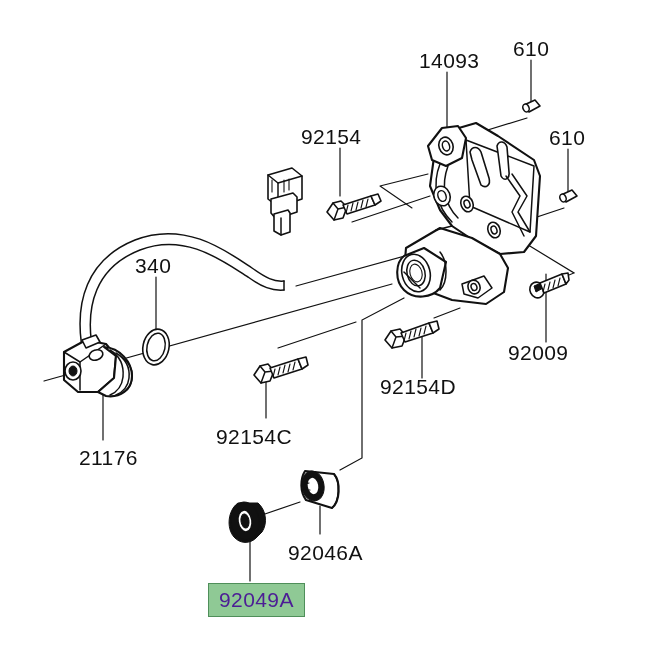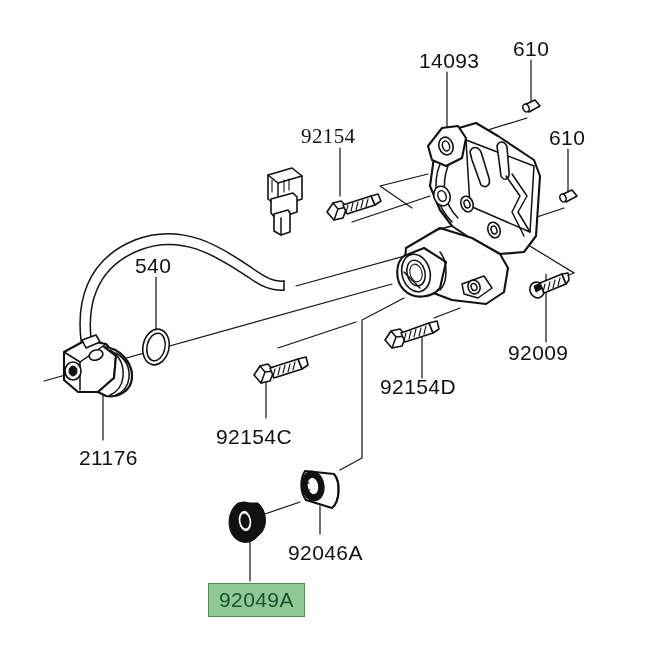--- a/index.html
+++ b/index.html
@@ -31,21 +31,21 @@
     font-size: 21px;
     letter-spacing: 0.4px;
     color: #111111;
     white-space: nowrap;
     line-height: 1;
   }
   .callout-label.highlighted {
     background: #8fc995;
     border: 1px solid #4f8f5a;
     padding: 5px 10px 6px 10px;
-    color: #14532d;
+    color: #4c1d95;
   }
 </style>
 </head>
 <body>
 
 <div id="diagram-root">
 
   <svg id="parts-svg" viewBox="0 0 660 660">
     <defs>
       <style>
@@ -229,22 +229,22 @@
       <path class="blk" d="M238,503 C228,510 226,528 234,537 C240,544 250,544 256,538 L262,532 C268,523 266,510 258,503 Z"></path>
       <ellipse class="blk" cx="245" cy="521" rx="14" ry="19" transform="rotate(-8 245 521)"></ellipse>
       <ellipse class="wht" cx="245" cy="521" rx="7" ry="11" transform="rotate(-8 245 521)"></ellipse>
       <ellipse class="blk" cx="245" cy="521" rx="4" ry="7" transform="rotate(-8 245 521)"></ellipse>
     </g>
   </svg>
 
   <div class="callout-label" style="left:419px; top:50px;">14093</div>
   <div class="callout-label" style="left:513px; top:38px;">610</div>
   <div class="callout-label" style="left:549px; top:127px;">610</div>
-  <div class="callout-label" style="left:301px; top:126px;font-family:Liberation Serif, serif;">92154</div>
-  <div class="callout-label" style="left:135px; top:255px;">540</div>
+  <div class="callout-label" style="left:301px; top:126px;">92154</div>
+  <div class="callout-label" style="left:135px; top:255px;">340</div>
   <div class="callout-label" style="left:508px; top:342px;">92009</div>
   <div class="callout-label" style="left:380px; top:376px;">92154D</div>
   <div class="callout-label" style="left:216px; top:426px;">92154C</div>
   <div class="callout-label" style="left:79px;  top:447px;">21176</div>
   <div class="callout-label" style="left:288px; top:542px;">92046A</div>
   <div class="callout-label highlighted" style="left:208px; top:583px;">92049A</div>
 
 </div>
 
 </body></html>

